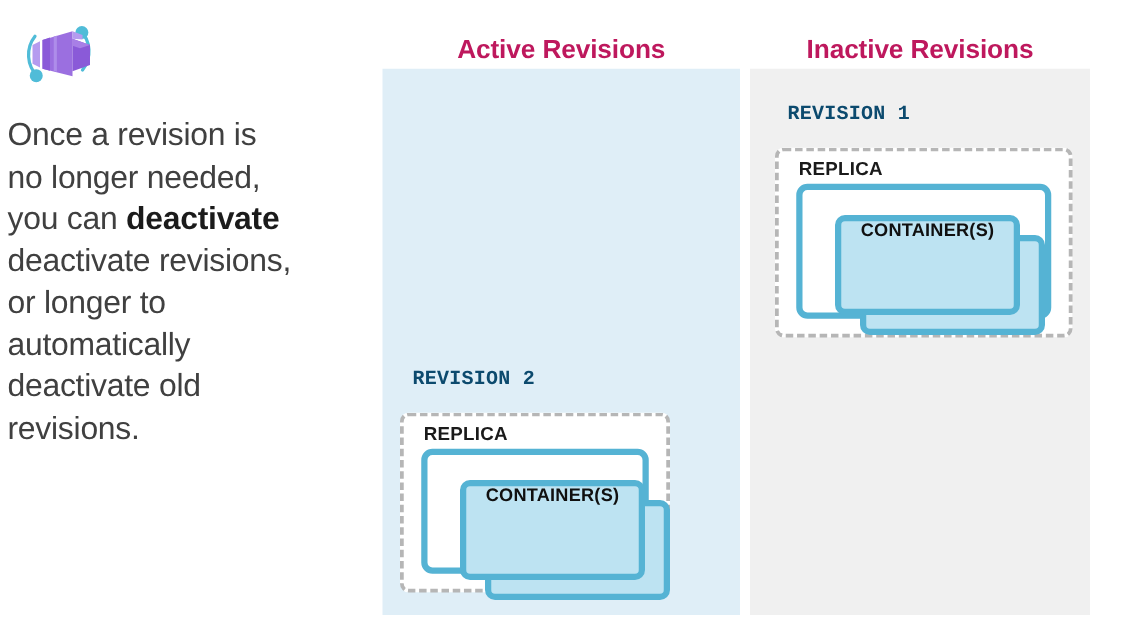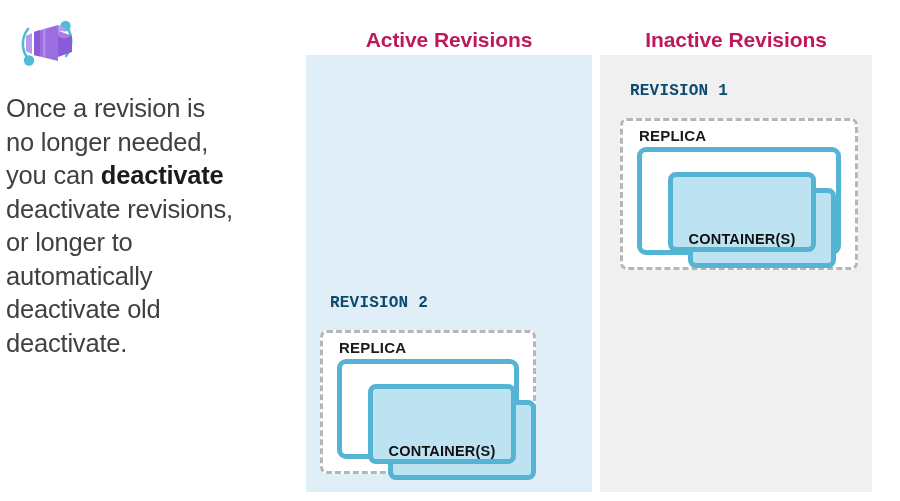--- a/index.html
+++ b/index.html
@@ -135,21 +135,21 @@
   .container-front {
     position: absolute;
     left: 26px;
     top: 20px;
     width: 138px;
     height: 70px;
     border: 5px solid #55b3d4;
     border-radius: 8px;
     background: #bde3f2;
     display: flex;
-    align-items: flex-end;
+    align-items: flex-start;
     justify-content: center;
   }
   .container-label {
     font-size: 14.5px;
     font-weight: 700;
     color: #101010;
     letter-spacing: 0.2px;
     white-space: nowrap;
   }
 
@@ -183,21 +183,21 @@
   </div>
 
   <div class="caption">
     <span>Once a revision is</span><br>
     <span>no longer needed,</span><br>
     <span>you can </span><b>deactivate</b><br>
     <span>deactivate revisions,</span><br>
     <span>or longer to</span><br>
     <span>automatically</span><br>
     <span>deactivate old</span><br>
-    <span>deactivate.</span>
+    <span>revisions.</span>
   </div>
 </div>
 
 <div class="col-header" id="hdr-active">Active Revisions</div>
 
 <div class="col-header" id="hdr-inactive">Inactive Revisions</div>
 
 <div class="panel" id="panel-active"></div>
 <div class="panel" id="panel-inactive"></div>
 

